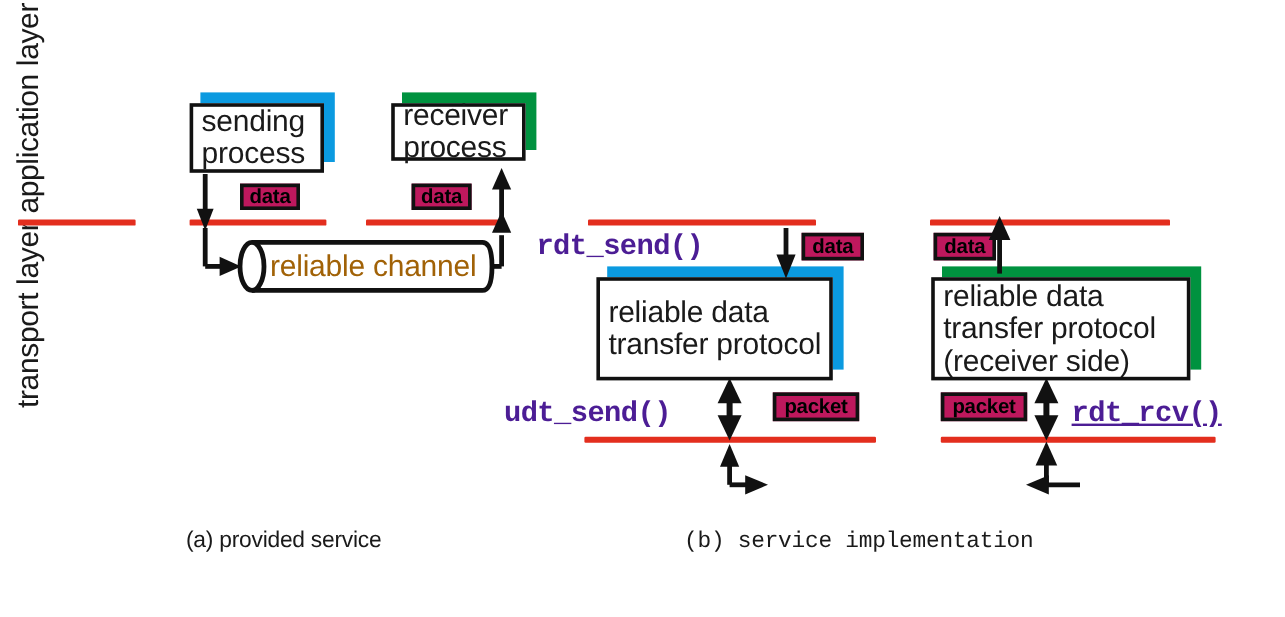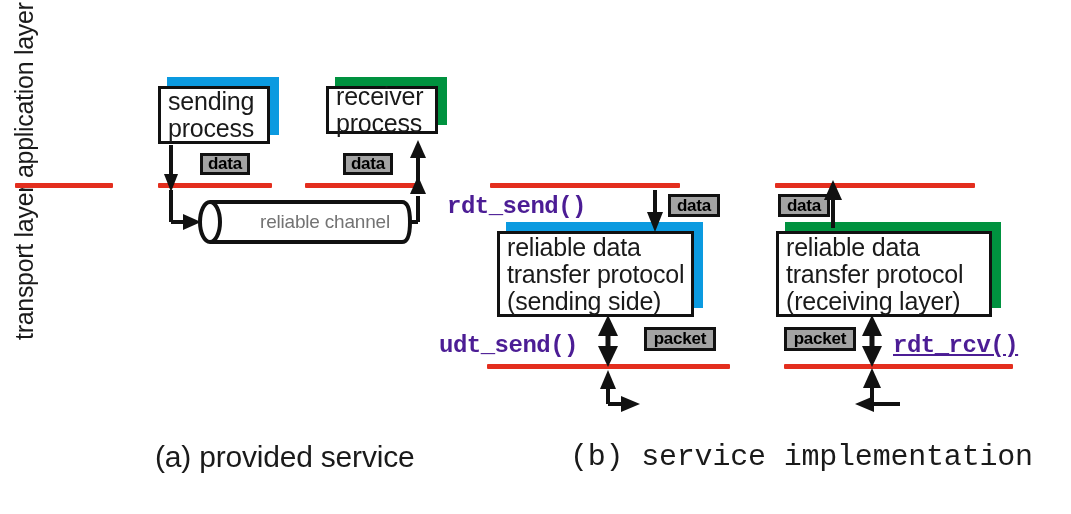--- a/index.html
+++ b/index.html
@@ -65,21 +65,21 @@
     white-space: nowrap;
     letter-spacing: -0.2px;
   }
   .shadow-box.blue .shade { background: #0b9ae0; }
   .shadow-box.green .shade { background: #00923f; }
 
   
   .chip {
     position: absolute;
     box-sizing: border-box;
-    background: #a3a3a3;
+    background: #be185d;
     border: 3px solid #111111;
     font-family: "Liberation Sans", sans-serif;
     font-weight: bold;
     font-size: 17px;
     color: #000000;
     display: flex;
     align-items: center;
     justify-content: center;
     letter-spacing: -0.2px;
   }
@@ -91,37 +91,37 @@
     font-weight: bold;
     font-size: 24px;
     color: #4c1d95;
     white-space: nowrap;
     letter-spacing: -0.5px;
   }
 
   
   .caption {
     position: absolute;
-    font-size: 30px;
+    font-size: 19px;
     color: #1a1a1a;
     white-space: nowrap;
     letter-spacing: -0.2px;
   }
 
   
   .cyl { position: absolute; }
   .cyl .cyl-label {
     position: absolute;
-    left: 14px; top: 0;
+    left: 0; top: 0;
     width: 100%; height: 100%;
     display: flex;
     align-items: center;
     justify-content: center;
-    font-size: 19px;
-    color: #737373;
+    font-size: 25px;
+    color: #a16207;
     white-space: nowrap;
     letter-spacing: -0.2px;
     padding-left: 14px;
     box-sizing: border-box;
   }
   svg { display: block; overflow: visible; }
 </style>
 </head>
 <body>
 
@@ -186,37 +186,36 @@
 
   <div class="api" style="left:447px; top:193px;">rdt_send()</div>
 
   <div class="chip" style="left:668px; top:194px; width:52px; height:23px;">data</div>
 
   <div class="shadow-box blue" style="left:497px; top:231px; width:197px; height:86px;">
     <div class="shade"></div>
     <div class="face">
       <div class="ln">reliable data</div>
       <div class="ln">transfer protocol</div>
-      <div class="ln">(sending side)</div>
-    </div>
-  </div>
-
-  <div class="api" style="left:439px; top:332px;">udt_send()</div>
+    </div>
+  </div>
+
+  <div class="api" style="left:420px; top:332px;">udt_send()</div>
 
   <div class="chip" style="left:644px; top:327px; width:72px; height:24px;">packet</div>
 
   <div class="chip" style="left:778px; top:194px; width:52px; height:23px;">data</div>
 
 
   <div class="shadow-box green" style="left:776px; top:231px; width:216px; height:86px;">
     <div class="shade"></div>
     <div class="face">
       <div class="ln">reliable data</div>
       <div class="ln">transfer protocol</div>
-      <div class="ln">(receiving layer)</div>
+      <div class="ln">(receiver side)</div>
     </div>
   </div>
 
   <div class="chip" style="left:784px; top:327px; width:72px; height:24px;">packet</div>
 
   <div class="api" style="left:893px; top:332px;text-decoration:underline;">rdt_rcv()</div>
 
   <svg class="abs" style="left:0; top:0; width:1071px; height:514px; pointer-events:none;">
 
     <path d="M 655,190 L 655,216" stroke="#111111" stroke-width="4" fill="none"></path>

